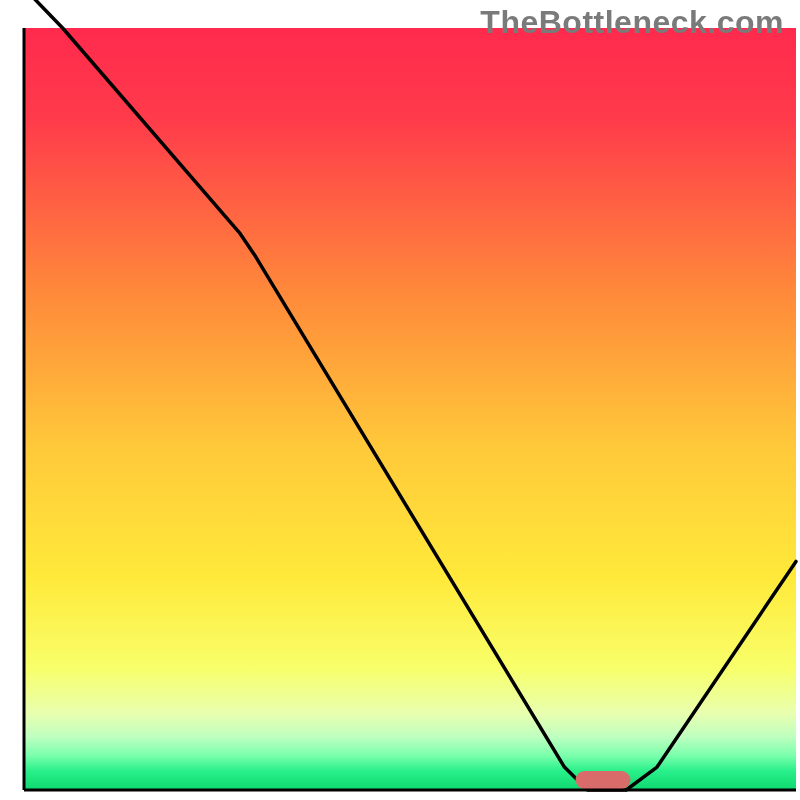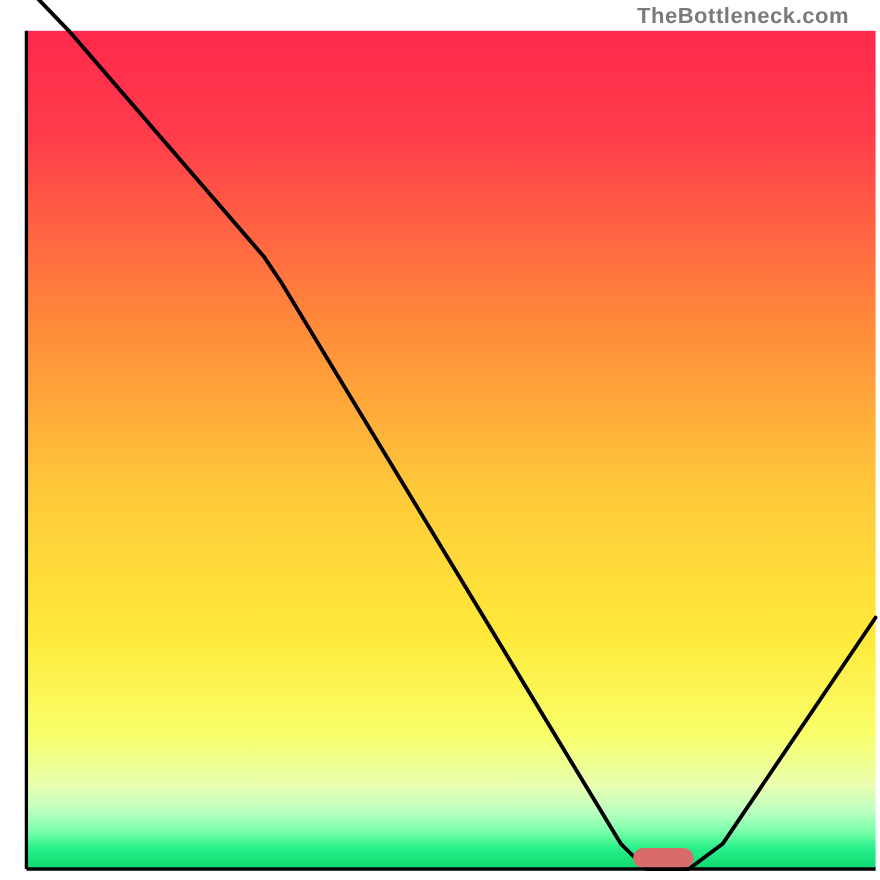--- a/index.html
+++ b/index.html
@@ -11,23 +11,23 @@
     overflow: hidden;
   }
   .chart-frame {
     position: relative;
     width: 800px;
     height: 800px;
   }
   .attribution {
     position: absolute;
     top: 4px;
-    right: 28px;
+    right: 16px;
     font-family: Arial, Helvetica, sans-serif;
-    font-size: 20px;
+    font-size: 32px;
     font-weight: bold;
     color: #7a7a7a;
     letter-spacing: 0.5px;
     z-index: 10;
     text-align: center;
   }
   .plot-svg {
     position: absolute;
     left: 0;
     top: 0;

